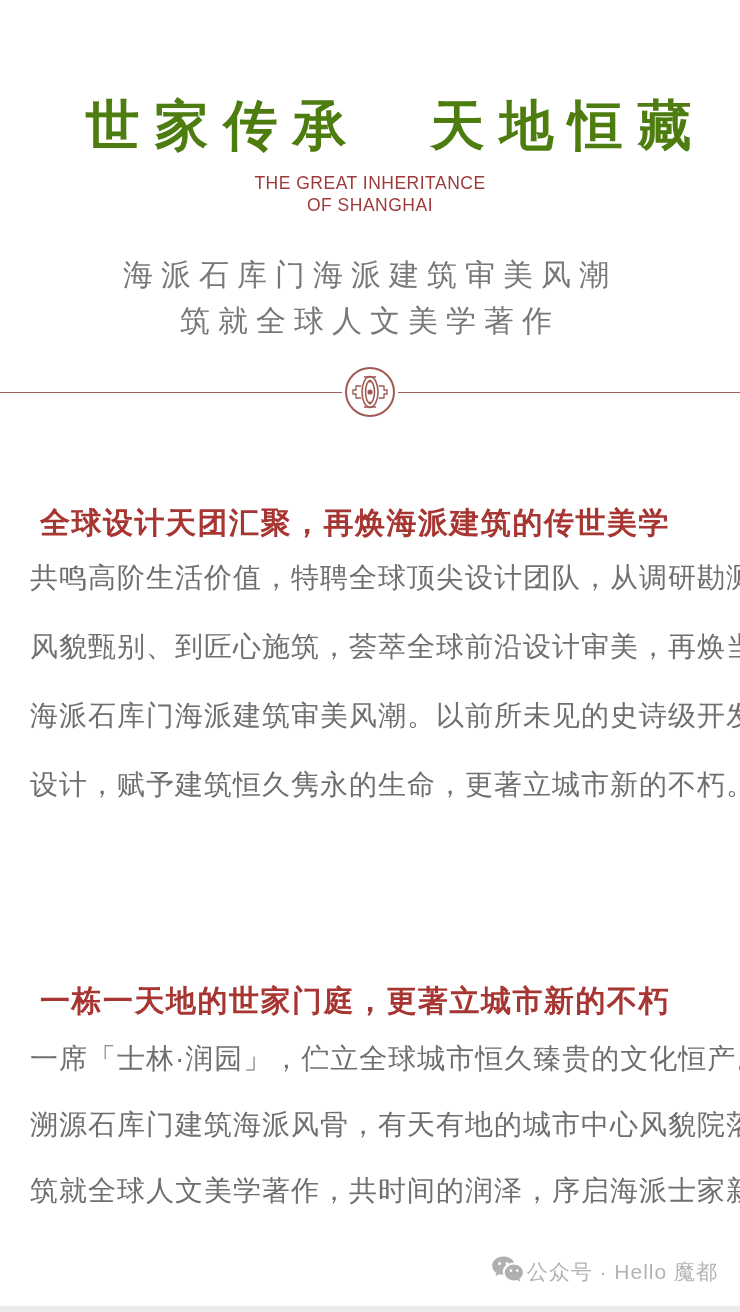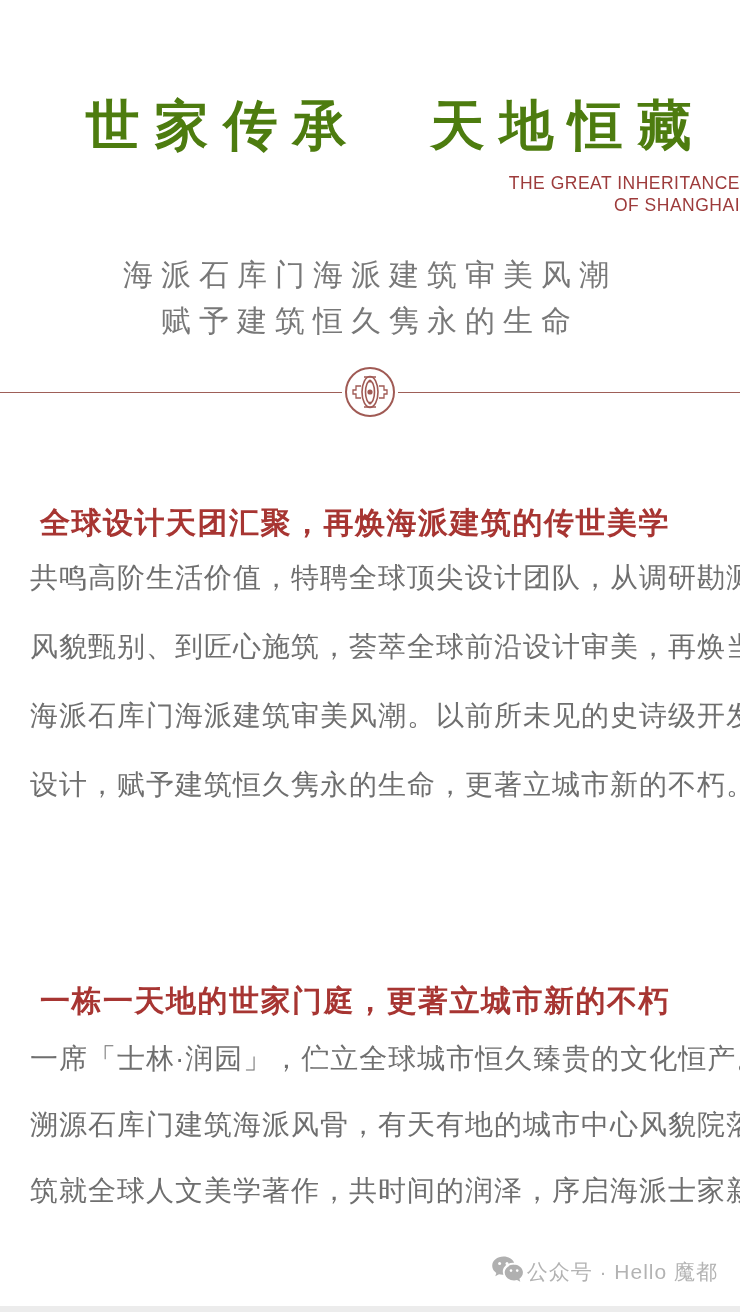--- a/index.html
+++ b/index.html
@@ -29,21 +29,21 @@
     color: #4d7c0f;
     letter-spacing: 15px;
     white-space: nowrap;
     padding-left: 26px;
   }
   .subtitle {
     position: absolute;
     top: 172px;
     left: 0;
     width: 740px;
-    text-align: right;
+    text-align: center;
     color: #9d3b3b;
     font-size: 17.5px;
     line-height: 22px;
     letter-spacing: 0.5px;
     font-weight: 500;
   }
   .intro {
     position: absolute;
     top: 252px;
     left: 0;
@@ -132,21 +132,21 @@
 
   <div class="main-title">世家传承　天地恒藏</div>
 
   <div class="subtitle">
     <div>THE GREAT INHERITANCE</div>
     <div>OF SHANGHAI</div>
   </div>
 
   <div class="intro">
     <div>海派石库门海派建筑审美风潮</div>
-    <div>赋予建筑恒久隽永的生命</div>
+    <div>筑就全球人文美学著作</div>
   </div>
 
   <div class="divider"></div>
 
   <div class="ornament">
     <svg width="56" height="56" viewBox="0 0 56 56">
       <g fill="none" stroke="#a05a54" stroke-width="2">
         <circle cx="28" cy="28" r="24"></circle>
       </g>
       <g fill="none" stroke="#a05a54" stroke-width="1.6">

